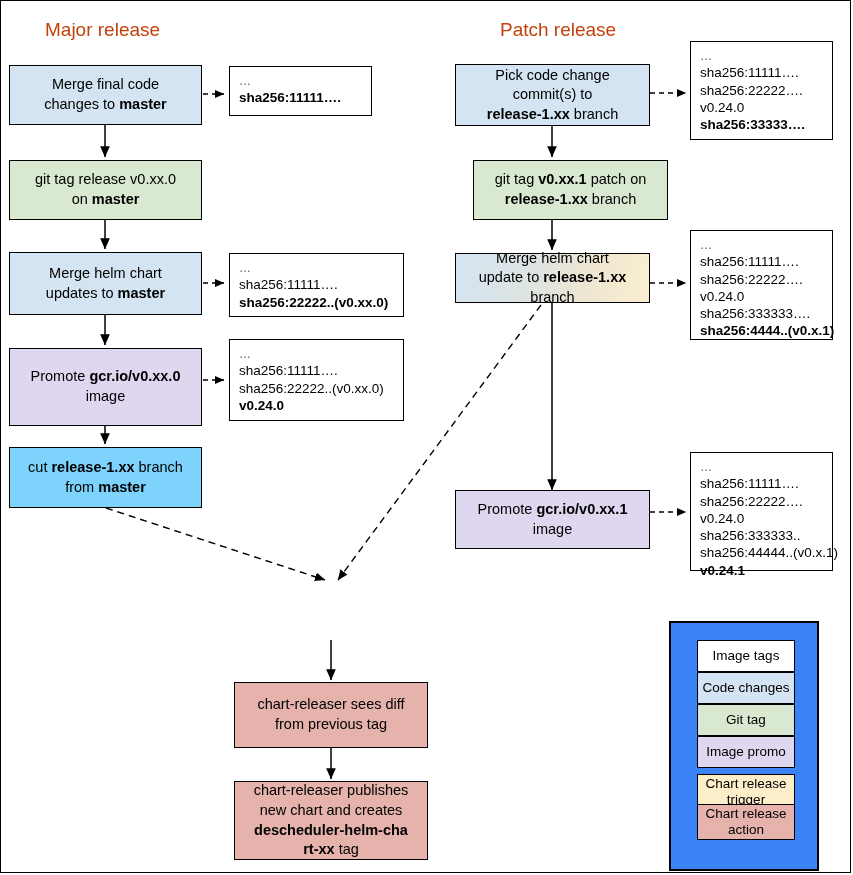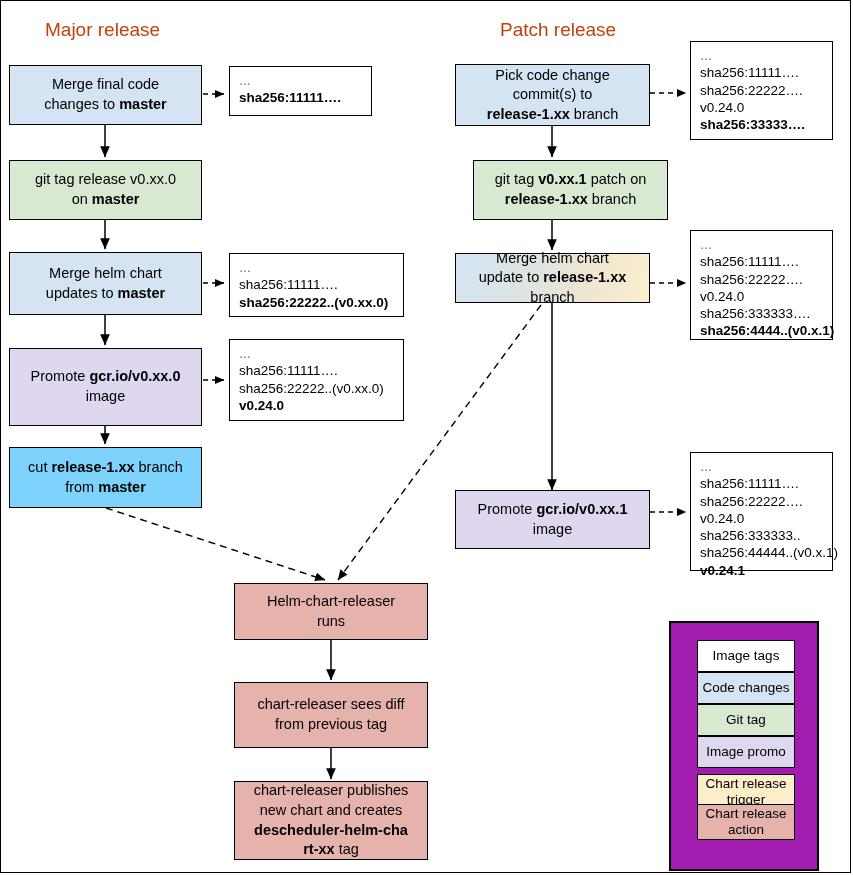--- a/index.html
+++ b/index.html
@@ -69,21 +69,21 @@
     text-align: left;
   }
   .tagbox .ln { white-space: nowrap; }
   .tagbox .ln.b { font-weight: bold; }
   .tagbox .ell { letter-spacing: 1px; color: #555; font-size: 12px; }
   
   .legend-frame {
     position: absolute;
     box-sizing: border-box;
     border: 2.5px solid #000000;
-    background: #a21caf;
+    background: #3b82f6;
   }
   .legend-item {
     position: absolute;
     box-sizing: border-box;
     border: 1.2px solid #000000;
     display: flex;
     align-items: center;
     justify-content: center;
     text-align: center;
     font-size: 13.5px;
@@ -255,26 +255,20 @@
   <div class="tagbox" style="left:690px; top:452px; width:143px; height:119px;">
     <div class="ln ell">…</div>
     <div class="ln">sha256:11111….</div>
     <div class="ln">sha256:22222….</div>
     <div class="ln">v0.24.0</div>
     <div class="ln">sha256:333333..</div>
     <div class="ln">sha256:44444..(v0.x.1)</div>
     <div class="ln b">v0.24.1</div>
   </div>
 
-  <div class="node c-action" style="left:234px; top:583px; width:194px; height:57px;">
-    <div class="inner">
-      <span>Helm-chart-releaser</span><br>
-      <span>runs</span>
-    </div>
-  </div>
 
   <div class="node c-action" style="left:234px; top:682px; width:194px; height:66px;">
     <div class="inner">
       <span>chart-releaser sees diff</span><br>
       <span>from previous tag</span>
     </div>
   </div>
 
   <div class="node c-action" style="left:234px; top:781px; width:194px; height:79px;">
     <div class="inner">

